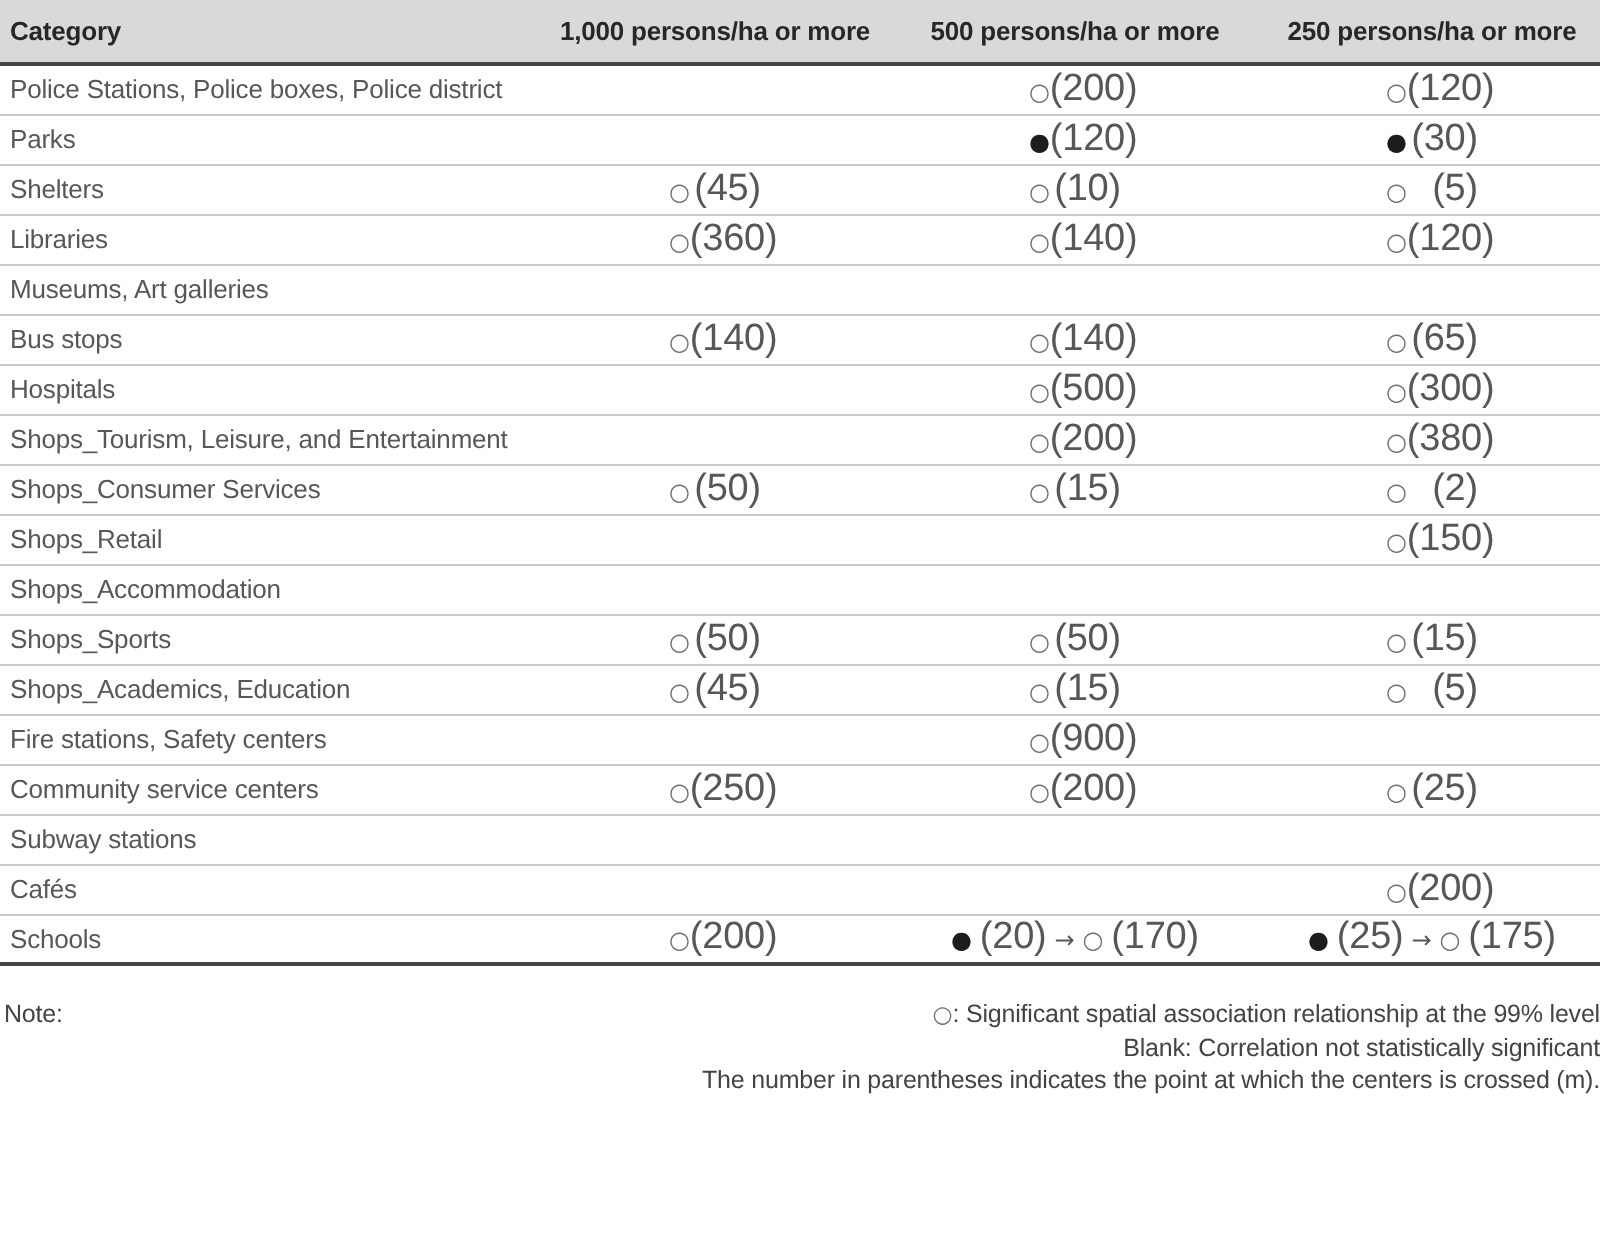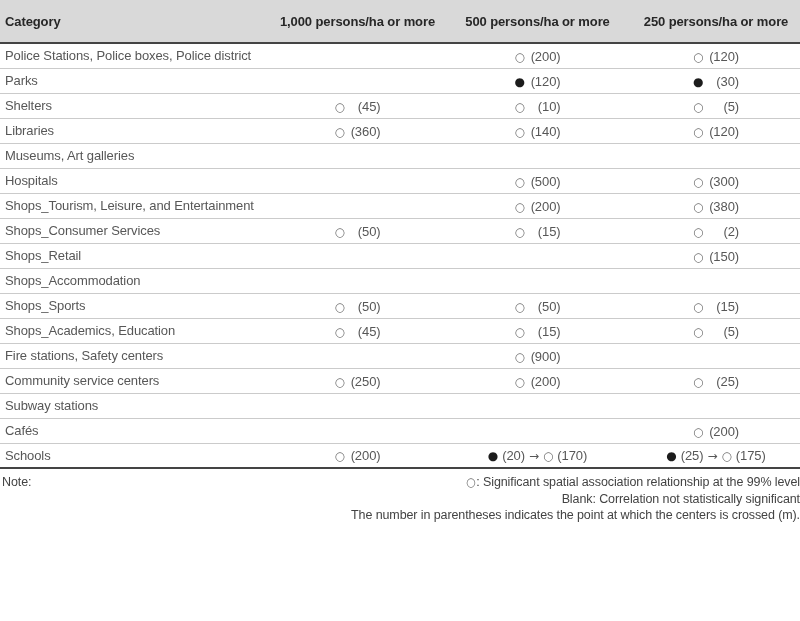--- a/index.html
+++ b/index.html
@@ -24,21 +24,21 @@
   table.tbl {
     width: 800px;
     border-collapse: collapse;
     table-layout: fixed;
   }
   thead th {
     background: var(--header-bg, #d9d9d9);
     color: var(--header-text, #272727);
     font-size: 13px;
     font-weight: bold;
-    height: 43px;
+    height: 32px;
     padding: 0;
     border-bottom: 2px solid var(--heavy-border, #444);
     letter-spacing: -0.1px;
   }
   th.cat, td.cat { text-align: left; padding-left: 5px; }
   th.num, td.num { text-align: center; padding: 0; }
   tbody td {
     height: 25px;
     font-size: 13px;
     color: var(--body-text, #575757);
@@ -57,23 +57,23 @@
     font-size: 12px;
     line-height: 1;
   }
   .sym.open { color: var(--open-symbol, #6e6e6e); }
   .sym.filled { color: var(--filled-symbol, #1c1c1c); }
   .arrow {
     font-family: "DejaVu Sans", sans-serif;
     font-size: 12px;
     color: var(--body-text, #575757);
   }
-  .val { font-size: 13px; color: var(--body-text, #575757); }
+  .val { font-size: 19px; color: var(--body-text, #575757); }
   .notes {
-    margin-top: 5px;
+    margin-top: 16px;
     padding-left: 2px;
     font-size: 12.5px;
     color: #434343;
     letter-spacing: -0.1px;
   }
   .note-line { display: flex; line-height: 16.5px; }
   .note-prefix { width: 34px; flex: none; }
   .note-body { flex: 1; text-align: right; }
   .note-body .sym { font-size: 11.5px; }
 </style>
@@ -172,20 +172,41 @@
               </span>
             </span></td>
         </tr>
         <tr>
           <td class="cat">Museums, Art galleries</td>
           <td class="num"></td>
           <td class="num"></td>
           <td class="num"></td>
         </tr>
         <tr>
+          <td class="cat">Bus stops</td>
+          <td class="num"><span class="pair">
+              <span class="part">
+                <span class="sym open">○</span>
+                <span class="val">(140)</span>
+              </span>
+            </span></td>
+          <td class="num"><span class="pair">
+              <span class="part">
+                <span class="sym open">○</span>
+                <span class="val">(140)</span>
+              </span>
+            </span></td>
+          <td class="num"><span class="pair">
+              <span class="part">
+                <span class="sym open">○</span>
+                <span class="val">(65)</span>
+              </span>
+            </span></td>
+        </tr>
+        <tr>
           <td class="cat">Hospitals</td>
           <td class="num"></td>
           <td class="num"><span class="pair">
               <span class="part">
                 <span class="sym open">○</span>
                 <span class="val">(500)</span>
               </span>
             </span></td>
           <td class="num"><span class="pair">
               <span class="part">

